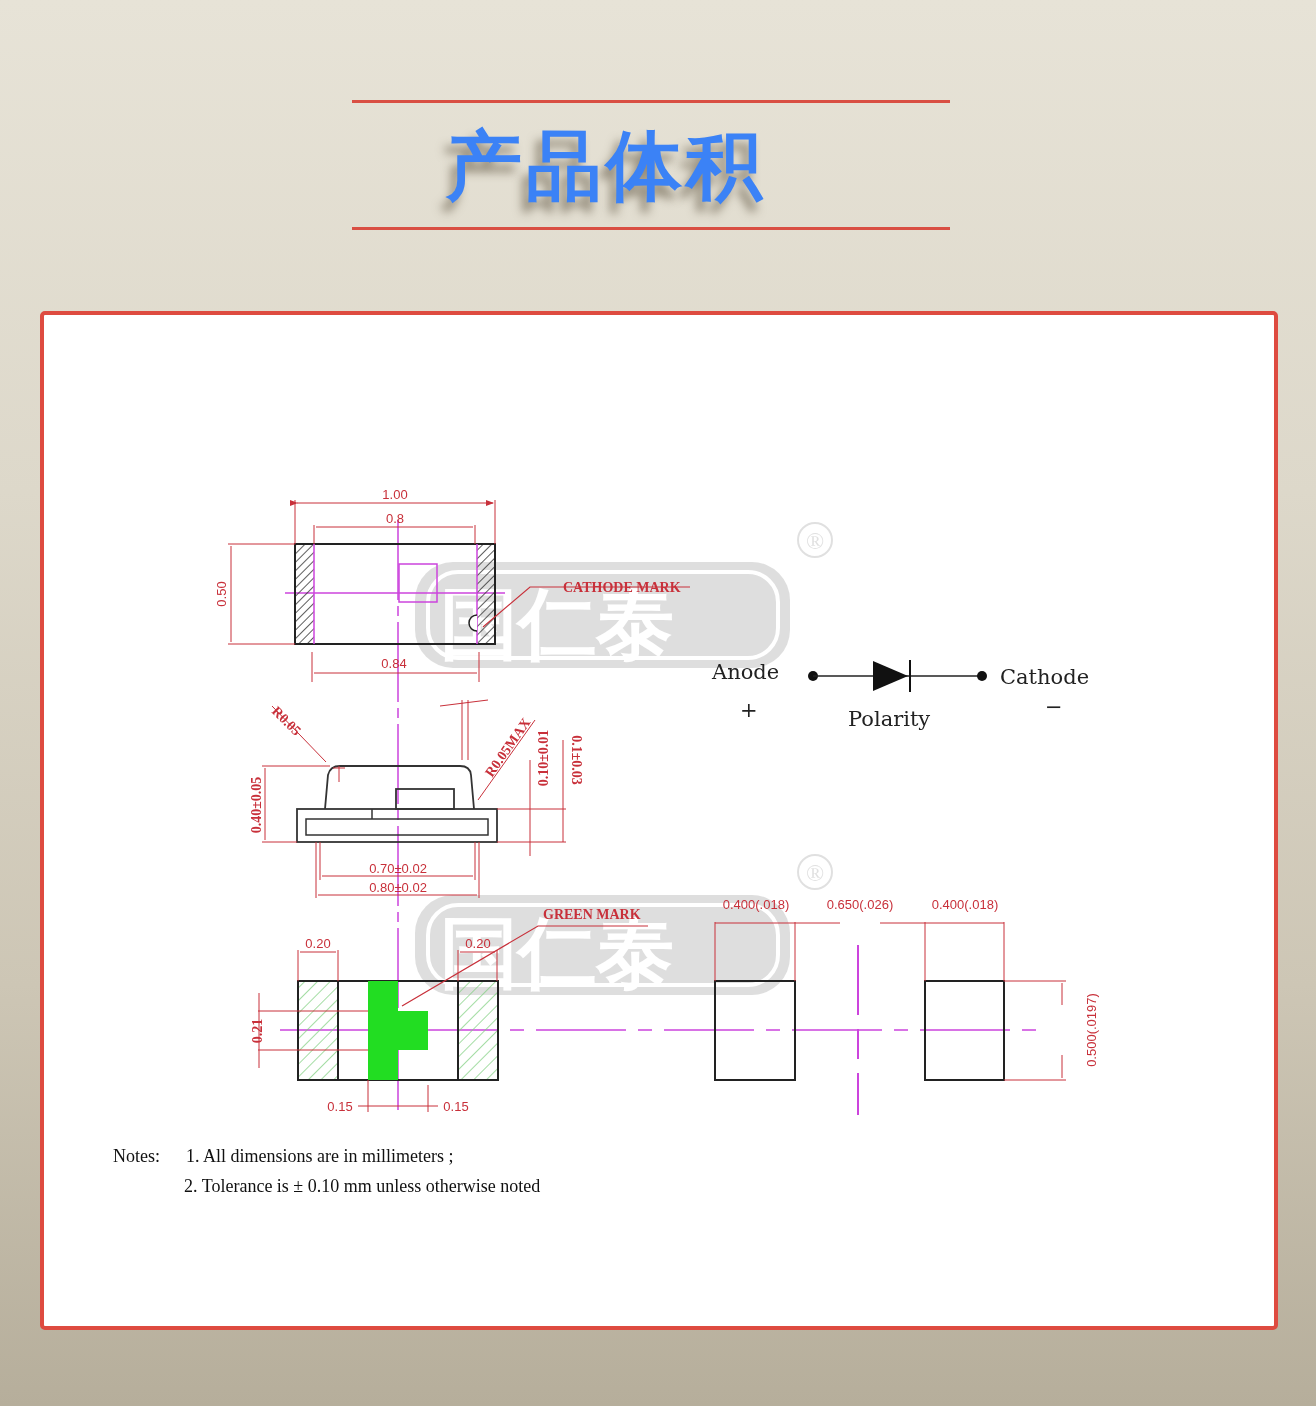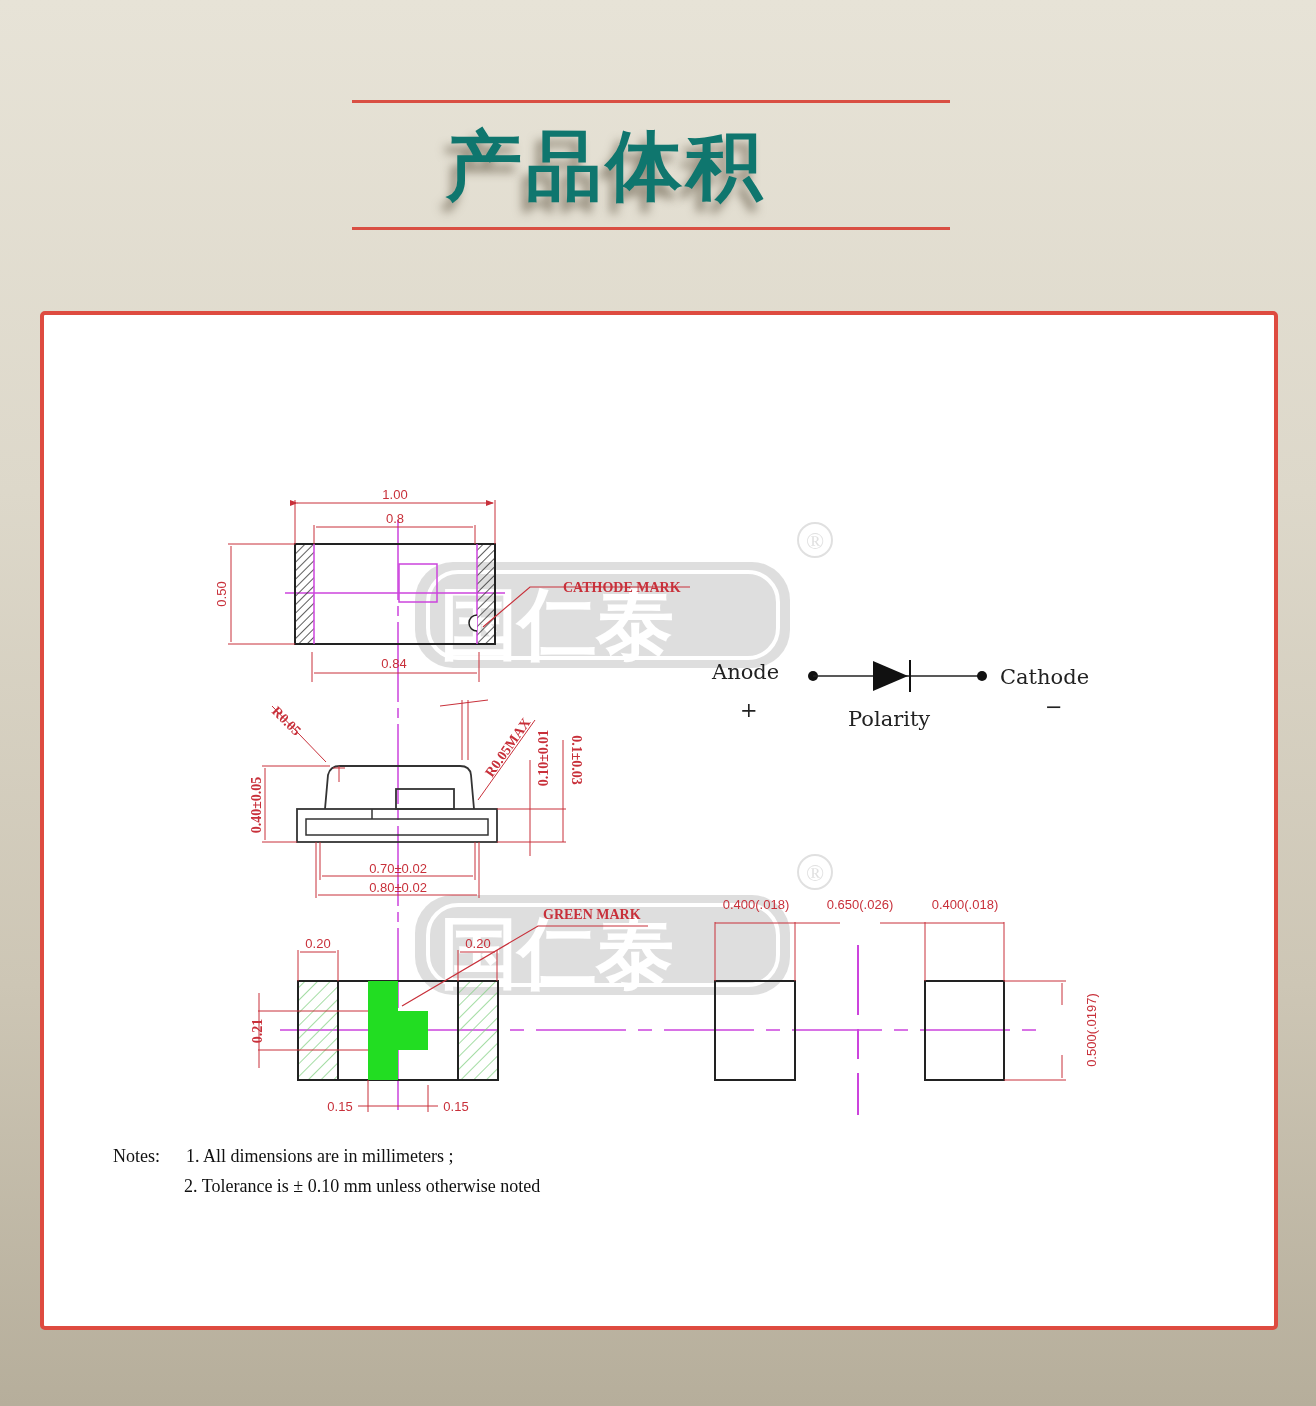--- a/index.html
+++ b/index.html
@@ -7,21 +7,21 @@
       width: 1316px; height: 1406px; position: relative; overflow: hidden;
       background: linear-gradient(180deg, #e7e3d7 0%, #ddd8ca 35%, #cdc6b5 70%, #b6ae9b 100%);
       font-family: "DejaVu Sans", sans-serif;
     }
     .rule { position: absolute; left: 352px; width: 598px; height: 3px; background: #d94f43; }
     .rule.top { top: 100px; }
     .rule.bottom { top: 227px; }
     .title {
       position: absolute; left: 0; width: 1212px; top: 118px; text-align: center;
       font-family: "DejaVu Sans", sans-serif; font-weight: bold; font-size: 76px; letter-spacing: 4px;
-      color: #0f766e; text-shadow: -6px 10px 10px rgba(80,70,50,0.55);
+      color: #3b82f6; text-shadow: -6px 10px 10px rgba(80,70,50,0.55);
       line-height: 96px;
     }
     .card {
       position: absolute; left: 40px; top: 311px; width: 1230px; height: 1011px;
       background: #ffffff; border: 4px solid #de4b40; border-radius: 5px;
     }
     svg { position: absolute; left: 0; top: 0; }
     .dim { font-family: "Liberation Sans", sans-serif; font-size: 13px; fill: #c8303a; }
     .dimb { font-family: "Liberation Serif", serif; font-size: 14px; fill: #c8303a; font-weight: bold; }
     .pol { font-family: "DejaVu Serif", serif; font-size: 21px; fill: #222; }

